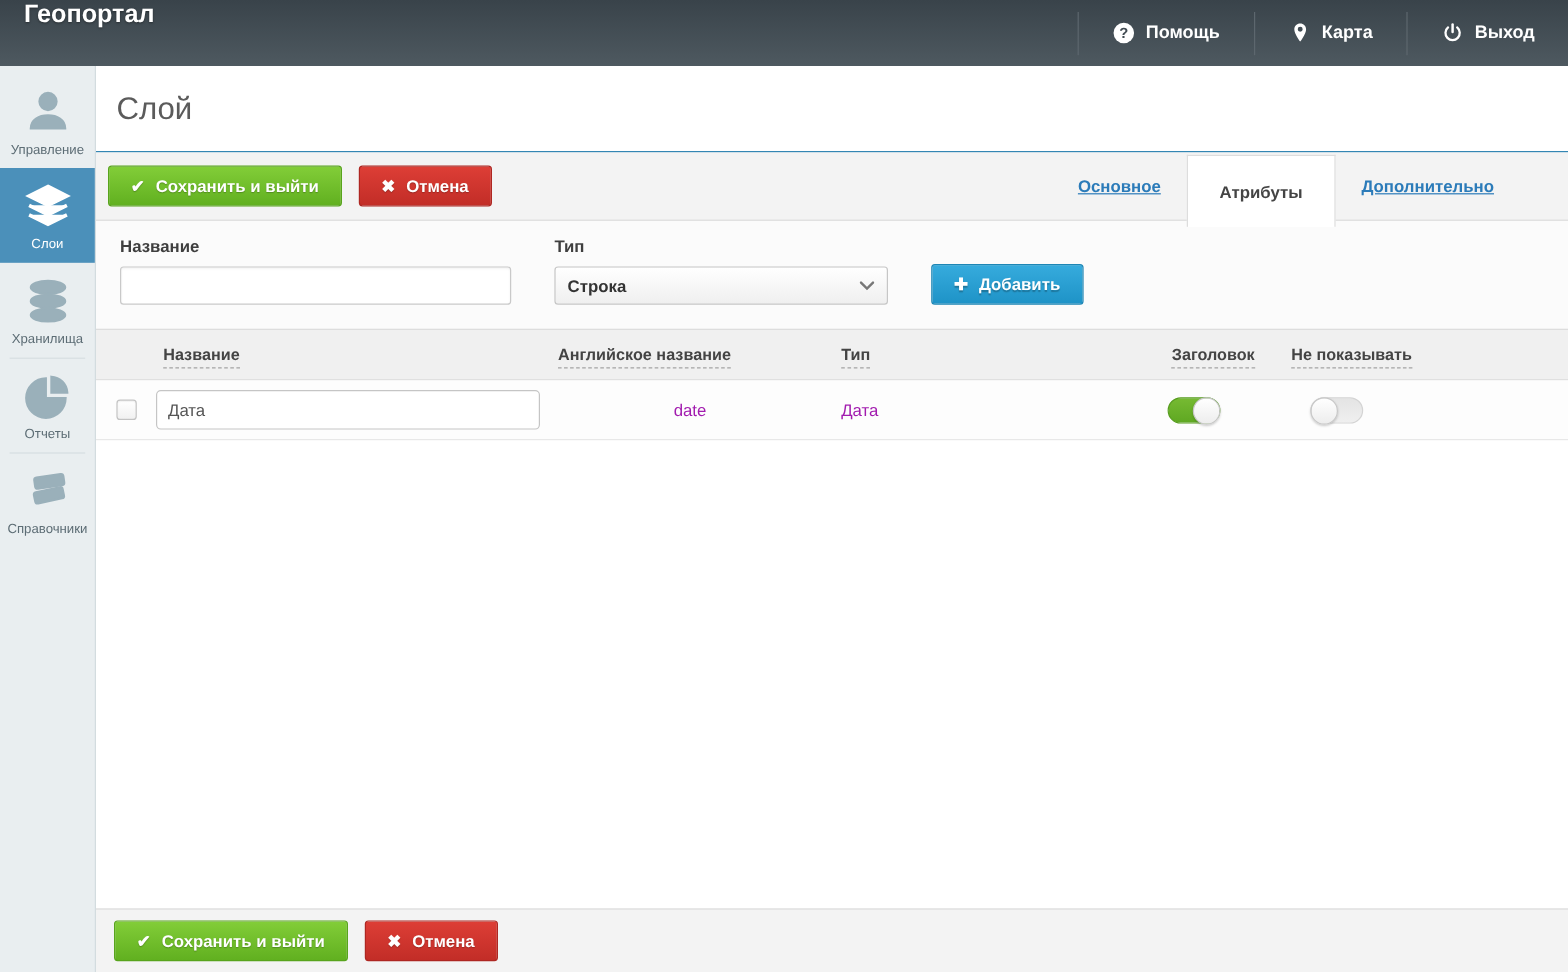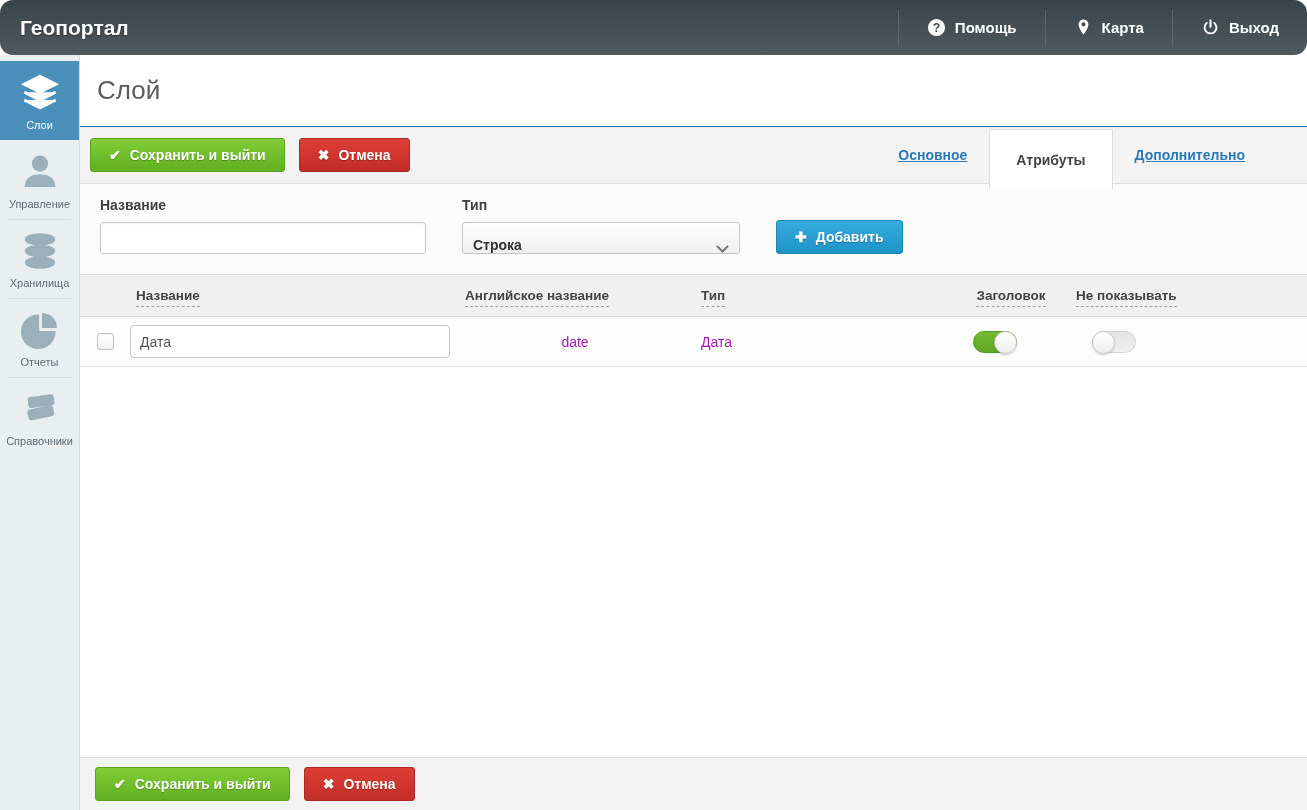--- a/index.html
+++ b/index.html
@@ -7,23 +7,22 @@
   body {
     font-family: "Liberation Sans", sans-serif;
     display: flex; flex-direction: column;
     overflow: hidden; background:#fff;
   }
 
   
   .app-header {
     height:55px; flex:0 0 55px;
     background: linear-gradient(to bottom,#39434a,#4e5960);
-    display:flex; align-items:center;
+    display:flex; align-items:flex-start;
     color:#fff;
-    border-radius:13px;
   }
   .app-title {
     font-size:21px; font-weight:bold; padding-left:20px;
     text-shadow:0 1px 2px rgba(0,0,0,.4);
   }
   .header-right { margin-left:auto; display:flex; align-items:center; height:100%; }
   .header-item {
     display:flex; align-items:center; gap:9px;
     padding:0 28px; height:100%;
     font-size:15px; font-weight:bold; color:#fff; cursor:pointer;
@@ -104,21 +103,21 @@
   .field-label { font-size:14px; font-weight:bold; color:#3f3f3f; margin-bottom:9px; }
   .text-input {
     width:326px; height:32px; border:1px solid #c9c9c9; border-radius:3px;
     background:#fff; padding:0 8px; font-size:14px; color:#333;
     box-shadow:inset 0 1px 2px rgba(0,0,0,.06);
     font-family:"Liberation Sans", sans-serif;
   }
   .select-box {
     width:278px; height:32px; border:1px solid #c6c6c6; border-radius:3px;
     background:linear-gradient(to bottom,#ffffff,#efefef);
-    display:flex; align-items:flex-end; padding:0 10px; cursor:pointer;
+    display:flex; align-items:center; padding:0 10px; cursor:pointer;
   }
   .select-value { font-size:14px; font-weight:600; color:#333; }
   .select-box svg { margin-left:auto; }
   .add-wrap { padding-top:23px; }
 
   
   .grid-row {
     display:grid;
     grid-template-columns:50px 325px 240px 225px 150px 1fr;
     align-items:center;
@@ -198,34 +197,34 @@
         <path d="M7.2 6.2a7.5 7.5 0 1 0 9.6 0" stroke="#ffffff" stroke-width="2.4" stroke-linecap="round" fill="none"></path>
       </svg>
       <span>Выход</span>
     </div>
   </div>
 </div>
 
 <div class="app-body">
 
   <div class="sidebar">
+    <div class="side-item">
+      <svg class="side-icon" viewBox="0 0 24 24">
+        <circle class="ic" cx="12" cy="7.2" r="4.1" stroke="none"></circle>
+        <path class="ic" d="M3.8 20c0-4.2 3.9-6.2 8.2-6.2s8.2 2 8.2 6.2z" stroke="none"></path>
+      </svg>
+      <span class="side-label">Управление</span>
+    </div>
     <div class="side-item active">
       <svg class="side-icon" viewBox="0 0 24 24">
         <path class="ic" d="M12 2.5l9 4.5-9 4.5L3 7z" fill="none" stroke-width="1.7"></path>
         <path class="ic" d="M3 11.5l9 4.5 9-4.5" fill="none" stroke-width="1.7"></path>
         <path class="ic" d="M3 16l9 4.5L21 16" fill="none" stroke-width="1.7"></path>
       </svg>
       <span class="side-label">Слои</span>
-    </div>
-    <div class="side-item">
-      <svg class="side-icon" viewBox="0 0 24 24">
-        <circle class="ic" cx="12" cy="7.2" r="4.1" stroke="none"></circle>
-        <path class="ic" d="M3.8 20c0-4.2 3.9-6.2 8.2-6.2s8.2 2 8.2 6.2z" stroke="none"></path>
-      </svg>
-      <span class="side-label">Управление</span>
     </div>
     <div class="side-item">
       <svg class="side-icon" viewBox="0 0 24 24">
         <ellipse class="ic" cx="12" cy="5.4" rx="8.2" ry="3.1" stroke="none"></ellipse>
         <ellipse class="ic" cx="12" cy="12" rx="8.2" ry="3.1" stroke="none"></ellipse>
         <ellipse class="ic" cx="12" cy="18.6" rx="8.2" ry="3.1" stroke="none"></ellipse>
       </svg>
       <span class="side-label">Хранилища</span>
     </div>
     <div class="side-item">

